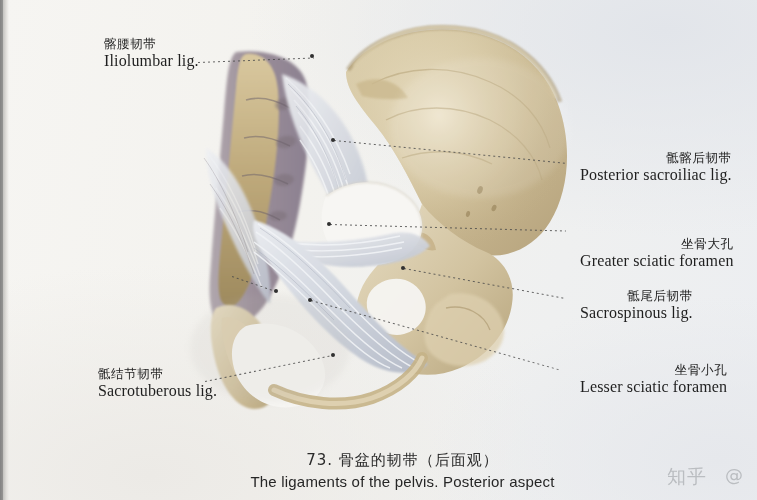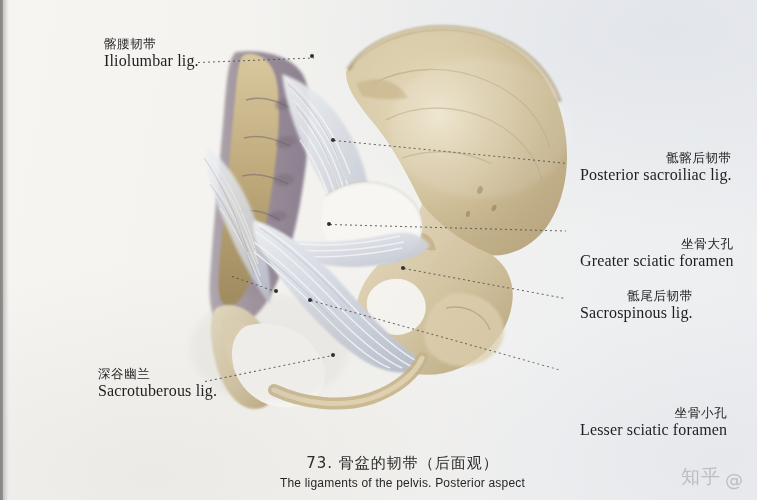--- a/index.html
+++ b/index.html
@@ -39,24 +39,24 @@
   .label.left{text-align:left;}
 
   .leader{position:absolute;height:1px;transform-origin:0 50%;
      background-image:linear-gradient(90deg,#4a4a4a 0 2px, rgba(0,0,0,0) 2px 5px);
      background-size:5px 1px;background-repeat:repeat-x;opacity:.85;}
   .dot{position:absolute;width:4px;height:4px;border-radius:50%;background:#303030;}
 
   
   .caption{position:absolute;left:0;right:0;bottom:10px;text-align:center;margin-left:48px;}
   .cap-cn{font-family:"DejaVu Sans", sans-serif;font-size:15px;color:#2a2a2a;letter-spacing:1px;}
-  .cap-en{font-family:"Liberation Sans", sans-serif;font-size:12px;color:#262626;margin-top:3px;letter-spacing:.2px;}
-
-  
-  .watermark{position:absolute;right:12px;bottom:10px;display:flex;align-items:flex-end;gap:4px;
+  .cap-en{font-family:"Liberation Sans", sans-serif;font-size:15px;color:#262626;margin-top:3px;letter-spacing:.2px;}
+
+  
+  .watermark{position:absolute;right:12px;bottom:10px;display:flex;align-items:flex-start;gap:18px;
      color:#b6b9bd;font-family:"DejaVu Sans", sans-serif;font-size:19px;letter-spacing:2px;opacity:.9;}
   .wm-logo{font-size:19px;letter-spacing:1px;color:#b6b9bd;}
   .wm-at{font-size:18px;}
 </style>
 </head>
 <body>
 
 <div id="page">
 
   <div class="gutter"></div>
@@ -286,40 +286,40 @@
   <div class="leader" style="left:205px;top:381px;width:130px;transform:rotate(-11.5deg);"></div>
   <div class="dot" style="left:331px;top:353px;"></div>
 
   <div class="label left" style="left:104px;top:36px;">
     <div class="cn">髂腰韧带</div>
     <div class="en">Iliolumbar lig.</div>
   </div>
 
 
   <div class="label left" style="left:98px;top:366px;">
-    <div class="cn">深谷幽兰</div>
+    <div class="cn">骶结节韧带</div>
     <div class="en">Sacrotuberous lig.</div>
   </div>
 
   <div class="label right" style="left:580px;top:150px;">
     <div class="cn">骶髂后韧带</div>
     <div class="en">Posterior sacroiliac lig.</div>
   </div>
 
   <div class="label right" style="left:580px;top:208px;margin-top:28px;">
     <div class="cn">坐骨大孔</div>
     <div class="en">Greater sciatic foramen</div>
   </div>
 
   <div class="label right" style="left:580px;top:288px;">
     <div class="cn">骶尾后韧带</div>
     <div class="en">Sacrospinous lig.</div>
   </div>
 
-  <div class="label right" style="left:580px;top:362px;margin-top:43px;">
+  <div class="label right" style="left:580px;top:362px;">
     <div class="cn">坐骨小孔</div>
     <div class="en">Lesser sciatic foramen</div>
   </div>
 
   <div class="caption">
     <div class="cap-cn">73. 骨盆的韧带（后面观）</div>
     <div class="cap-en">The ligaments of the pelvis. Posterior aspect</div>
   </div>
 
   <div class="watermark">

